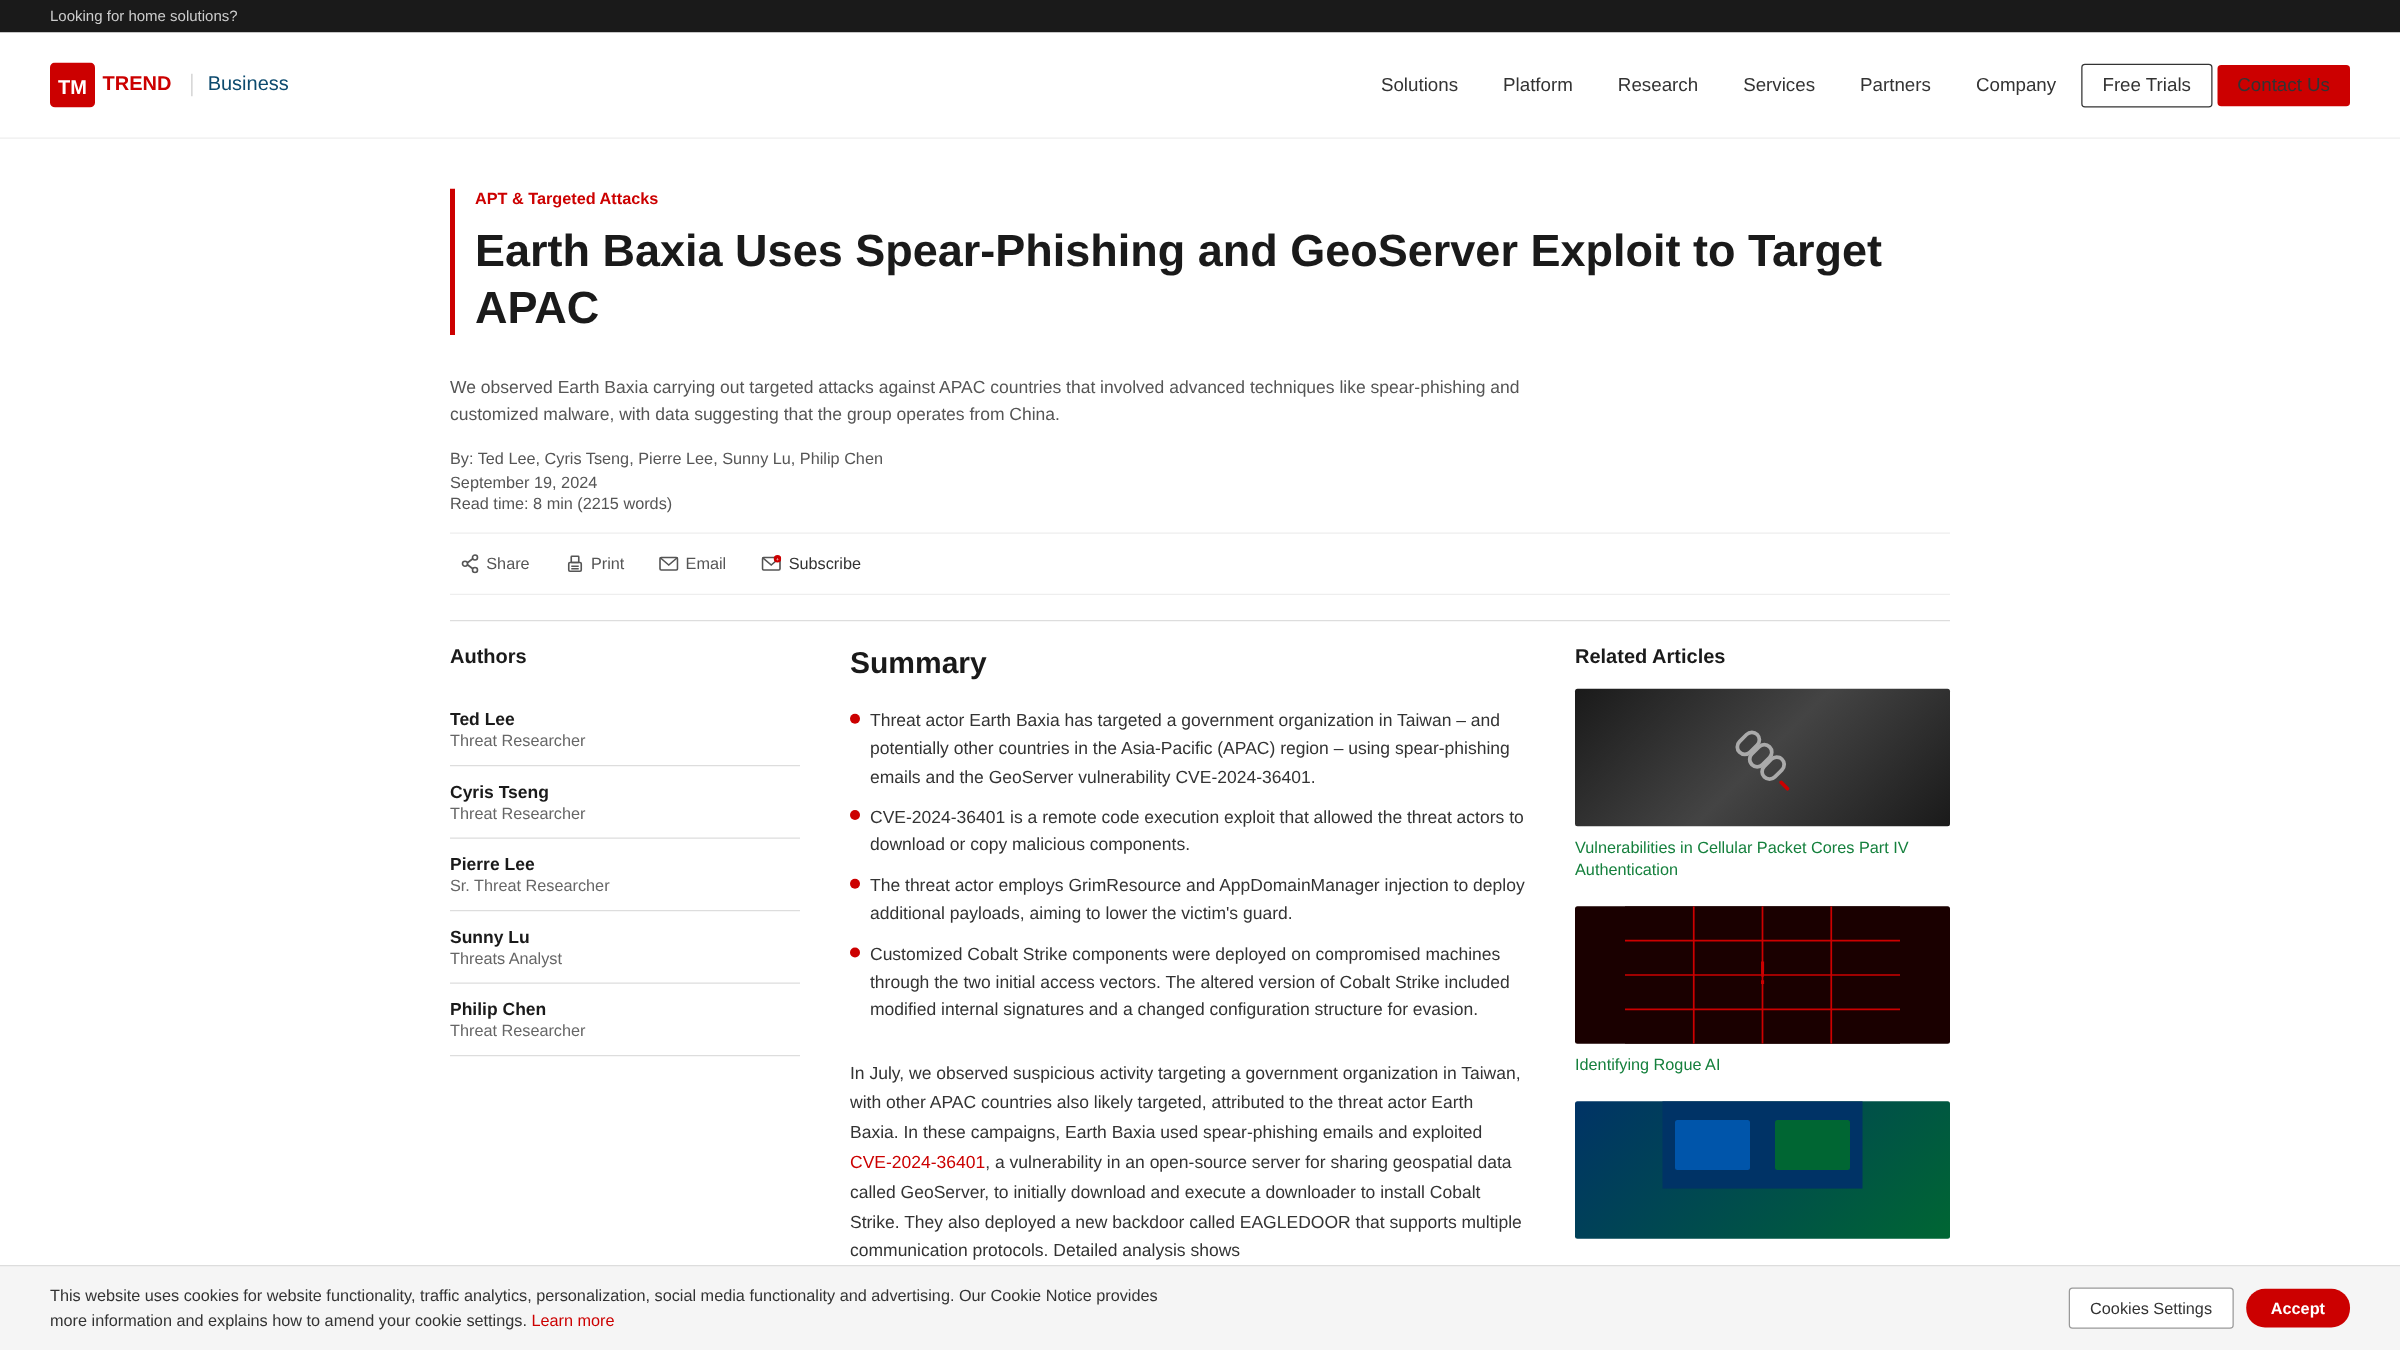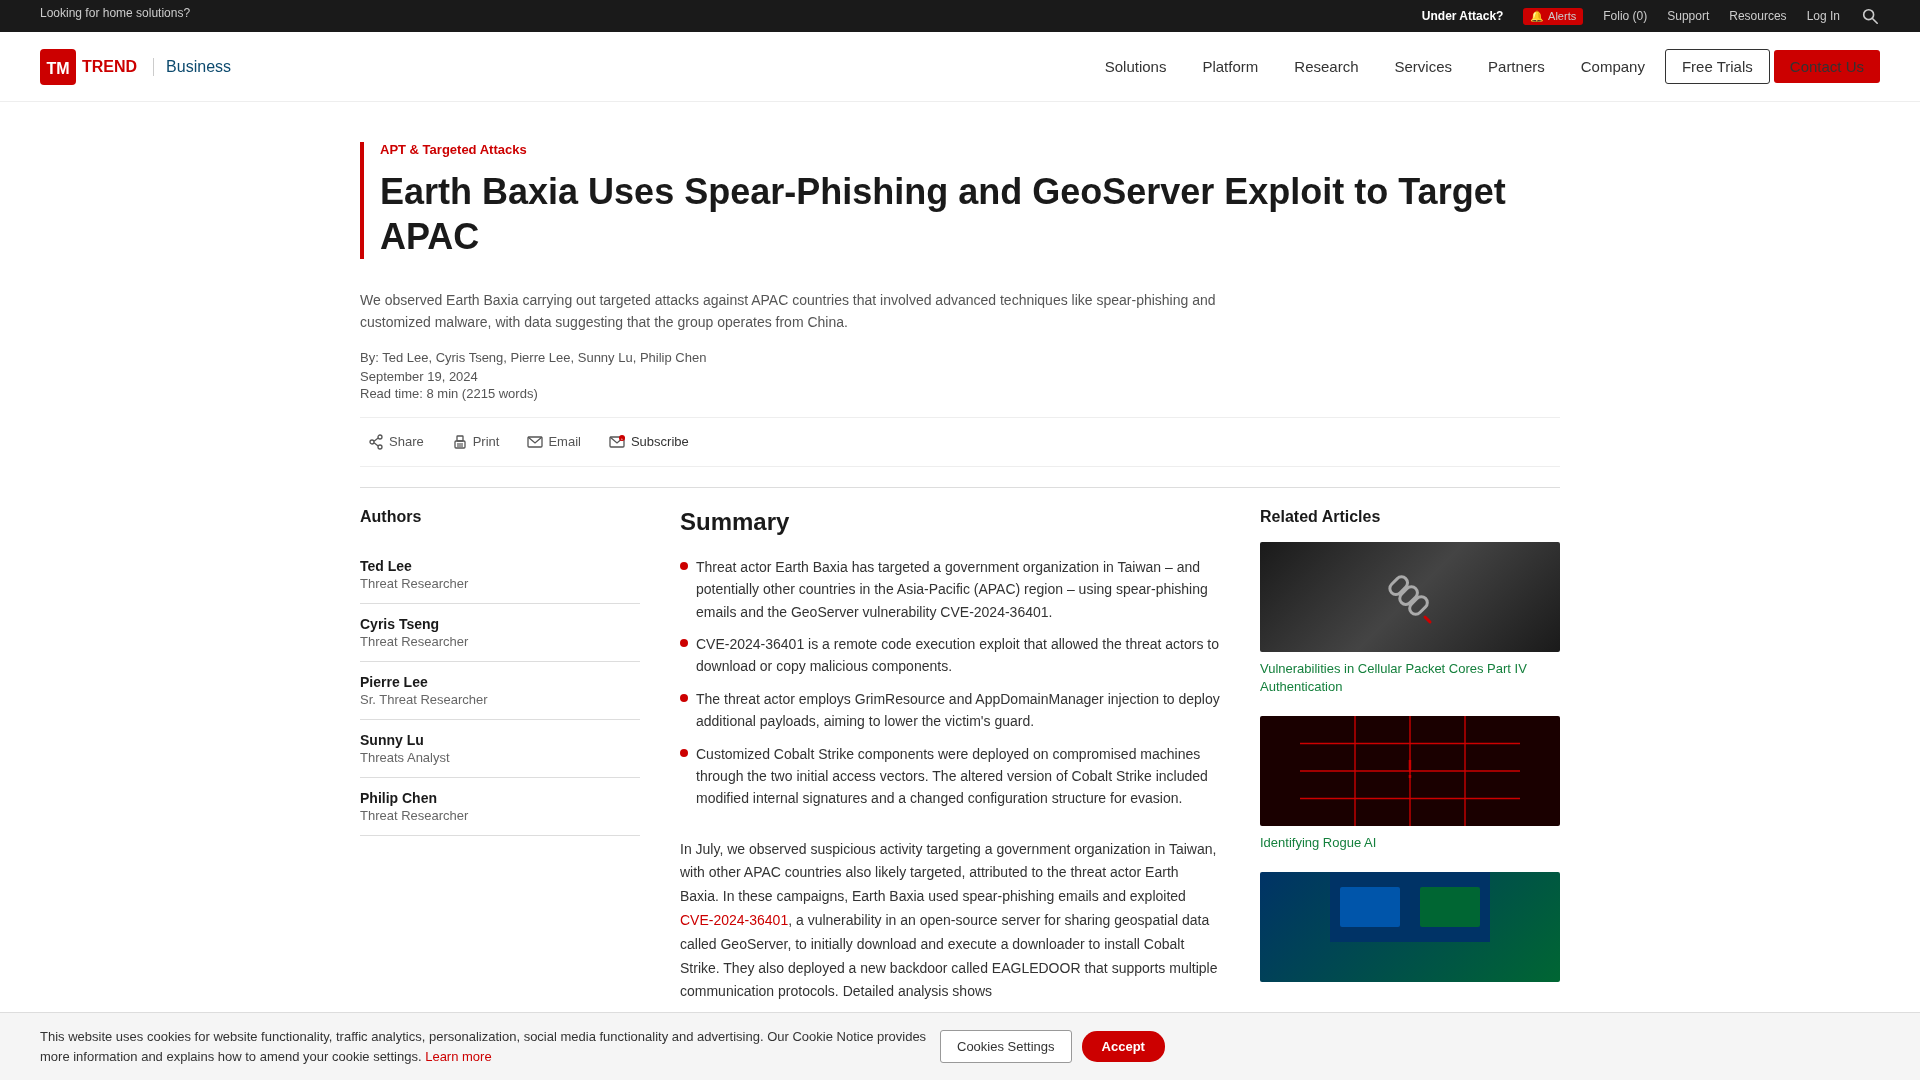--- a/index.html
+++ b/index.html
@@ -37,21 +37,21 @@
       cursor: pointer;
     }
 
     
     .main-nav {
       background: #fff;
       border-bottom: 1px solid #eee;
       padding: 0 40px;
       display: flex;
       align-items: center;
-      height: 70px;
+      height: 85px;
       justify-content: space-between;
     }
     .nav-logo {
       display: flex;
       align-items: center;
       gap: 12px;
     }
     .logo-trend {
       display: flex;
       align-items: center;
@@ -278,20 +278,21 @@
     .cookie-banner {
       position: fixed;
       bottom: 0;
       left: 0;
       right: 0;
       background: #f5f5f5;
       border-top: 1px solid #ddd;
       padding: 14px 40px;
       display: flex;
       align-items: center;
+      justify-content: space-between;
       z-index: 1000;
       font-size: 13px;
       color: #333;
     }
     .cookie-text { flex: 1; max-width: 900px; line-height: 1.5; }
     .cookie-text a { color: #cc0000; text-decoration: none; }
     .cookie-actions { display: flex; gap: 10px; align-items: center; }
     .btn-cookie-settings {
       background: #fff;
       border: 1px solid #999;
@@ -331,36 +332,20 @@
     .related-third-bg {
       background: linear-gradient(135deg, #003366 0%, #006633 100%);
     }
   </style>
 </head>
 <body>
 
 <div class="top-bar">
   <div class="top-bar-left">
     <a href="#">Looking for home solutions?</a>
-  </div>
-  <div class="top-bar-right">
-    <a href="#" style="color:#fff;font-weight:600;">Under Attack?</a>
-    <span class="alerts-badge">
-      🔔 <span>Alerts</span>
-    </span>
-    <a href="#">Folio (0)</a>
-    <a href="#">Support</a>
-    <a href="#">Resources</a>
-    <a href="#">Log In</a>
-    <span class="search-icon-btn">
-      <svg viewBox="0 0 20 20" fill="none" xmlns="http://www.w3.org/2000/svg" width="18" height="18">
-        <circle cx="8.5" cy="8.5" r="5.5" stroke="#ccc" stroke-width="1.8"></circle>
-        <line x1="13" y1="13" x2="18" y2="18" stroke="#ccc" stroke-width="1.8" stroke-linecap="round"></line>
-      </svg>
-    </span>
   </div>
 </div>
 
 <nav class="main-nav">
   <div class="nav-logo">
     <div class="logo-trend">
 
       <svg width="36" height="36" viewBox="0 0 36 36">
         <rect width="36" height="36" rx="4" fill="#cc0000"></rect>
         <text x="18" y="25" font-size="16" font-weight="bold" fill="#fff" text-anchor="middle" font-family="Arial">TM</text>

